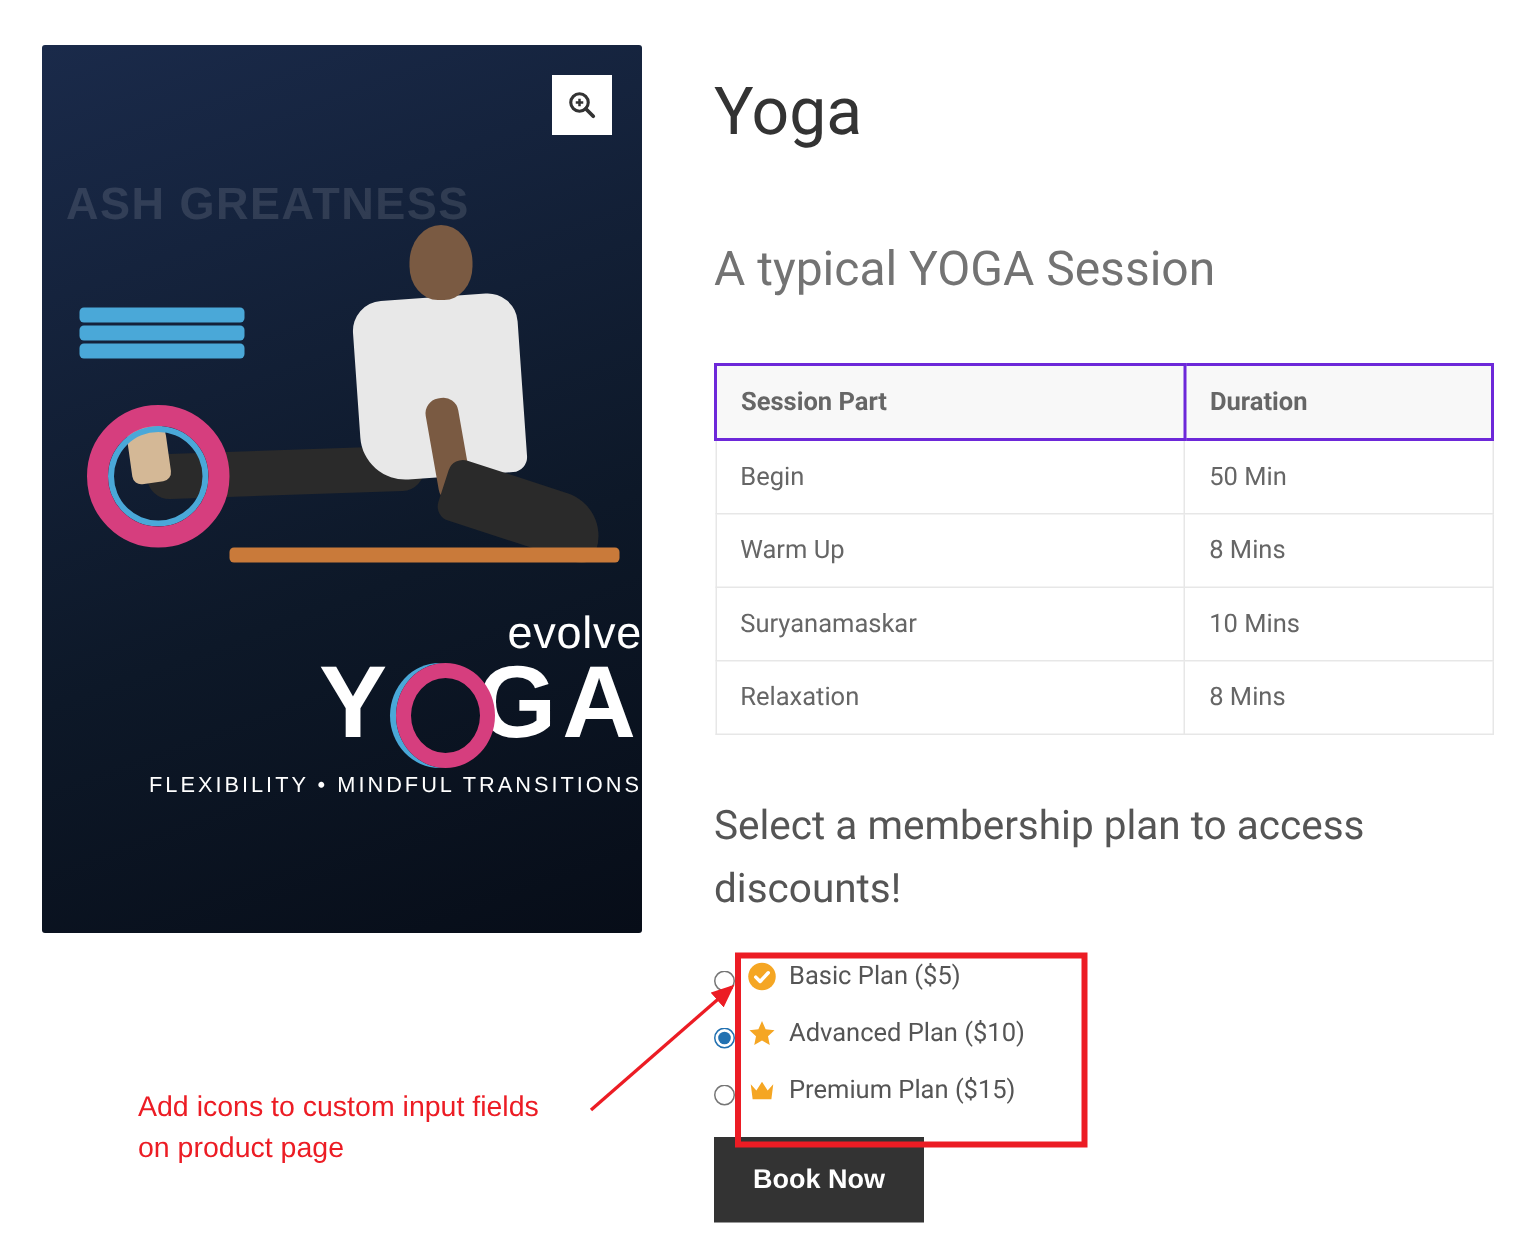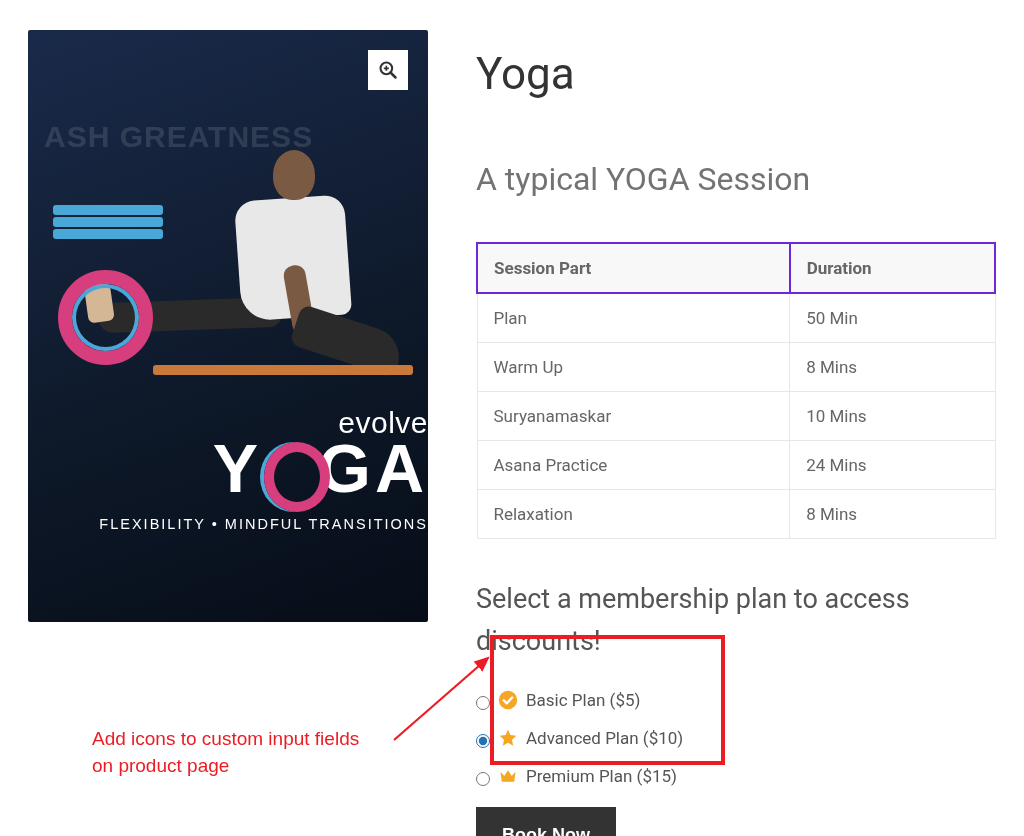--- a/index.html
+++ b/index.html
@@ -318,36 +318,32 @@
 
     <table class="session">
       <thead>
         <tr>
           <th>Session Part</th>
           <th>Duration</th>
         </tr>
       </thead>
       <tbody>
         <tr>
-          <td>Plan</td>
+          <td>Begin</td>
           <td>50 Min</td>
         </tr>
         <tr>
           <td>Warm Up</td>
           <td>8 Mins</td>
         </tr>
         <tr>
           <td>Suryanamaskar</td>
           <td>10 Mins</td>
         </tr>
         <tr>
-          <td>Asana Practice</td>
-          <td>24 Mins</td>
-        </tr>
-        <tr>
           <td>Relaxation</td>
           <td>8 Mins</td>
         </tr>
       </tbody>
     </table>
 
     <h3 class="select-heading">Select a membership plan to access discounts!</h3>
 
     <div class="plans">
 

